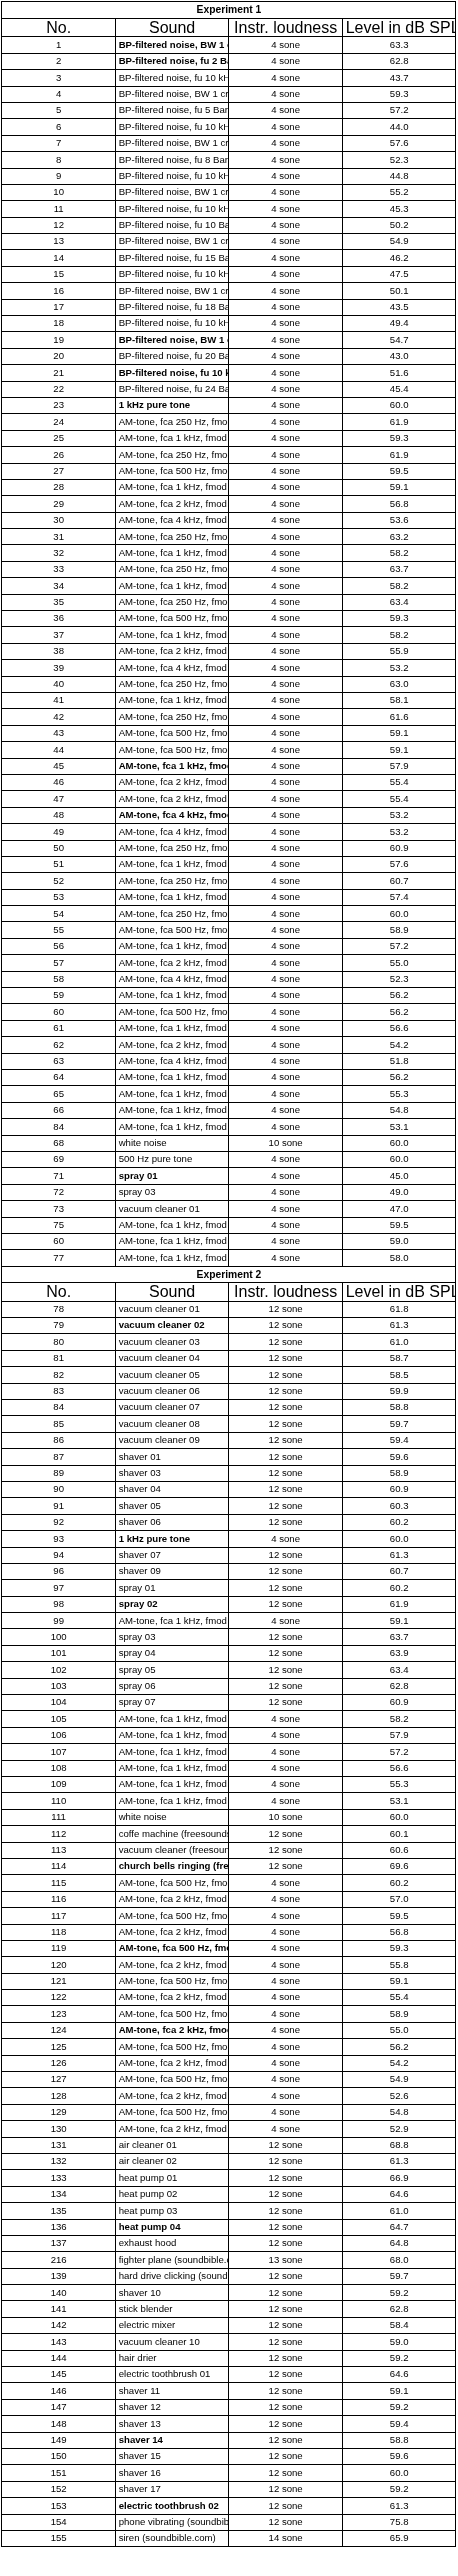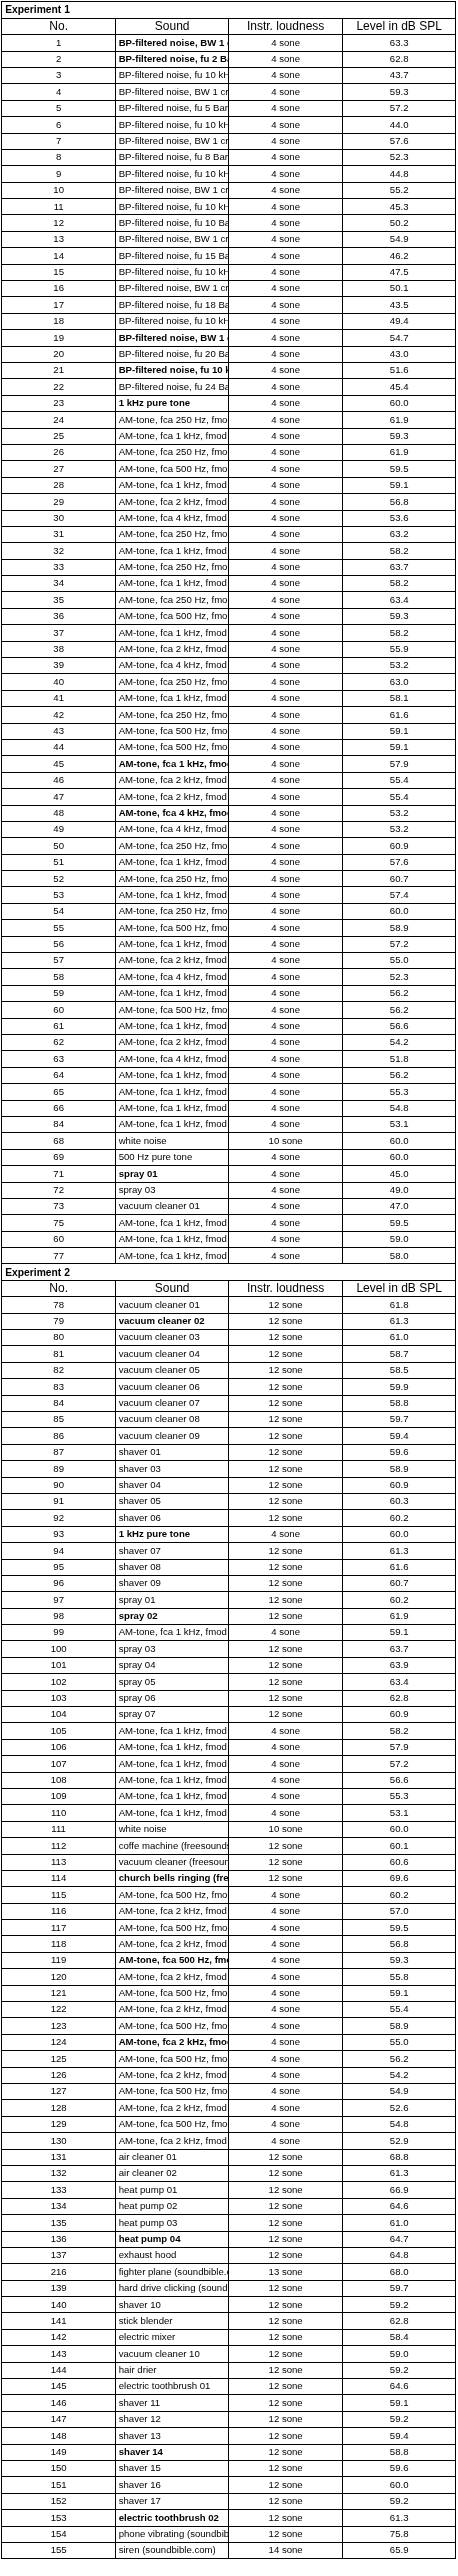--- a/index.html
+++ b/index.html
@@ -27,25 +27,25 @@
     padding: 0 2.8px;
     overflow: hidden;
     white-space: nowrap;
     background: #ffffff;
   }
   td.c0 { width: 24px;  text-align: center; padding: 0 1.4px; }
   td.c1 { width: 260px; text-align: left;  padding-left: 4.3px; }
   td.c2 { width: 83px; text-align: center; }
   td.c3 { width: 80px; text-align: center; }
   tr.section-row td {
-    text-align: left;
+    text-align: center;
     font-weight: bold;
     font-size: 10.3px;
   }
-  tr.header-row td { font-size: 12px; text-align: center; }
+  tr.header-row td { font-size: 16px; text-align: center; }
   td.bold { font-weight: bold; }
 </style>
 </head>
 <body>
 
 <table class="loudness-table">
   <tbody>
       <tr class="section-row">
         <td colspan="4">Experiment 1</td>
       </tr>
@@ -604,26 +604,20 @@
         <td class="c2">4 sone</td>
         <td class="c3">60.0</td>
       </tr>
       <tr>
         <td class="c0">94</td>
         <td class="c1">shaver 07</td>
         <td class="c2">12 sone</td>
         <td class="c3">61.3</td>
       </tr>
       <tr>
-        <td class="c0">95</td>
-        <td class="c1">shaver 08</td>
-        <td class="c2">12 sone</td>
-        <td class="c3">61.6</td>
-      </tr>
-      <tr>
         <td class="c0">96</td>
         <td class="c1">shaver 09</td>
         <td class="c2">12 sone</td>
         <td class="c3">60.7</td>
       </tr>
       <tr>
         <td class="c0">97</td>
         <td class="c1">spray 01</td>
         <td class="c2">12 sone</td>
         <td class="c3">60.2</td>

